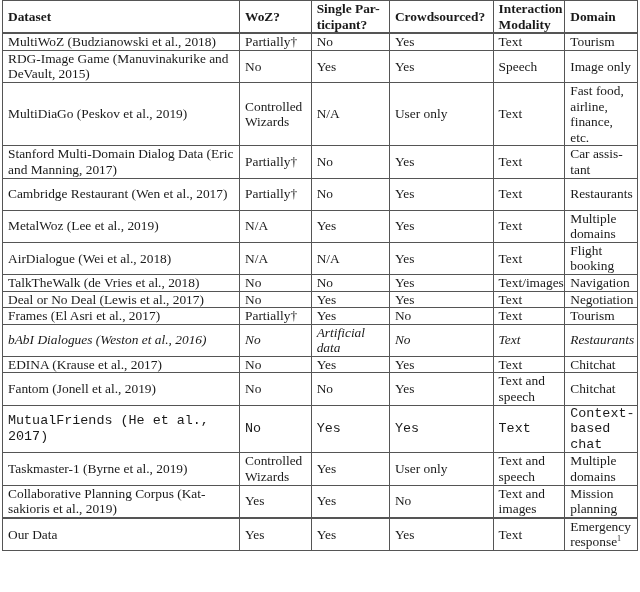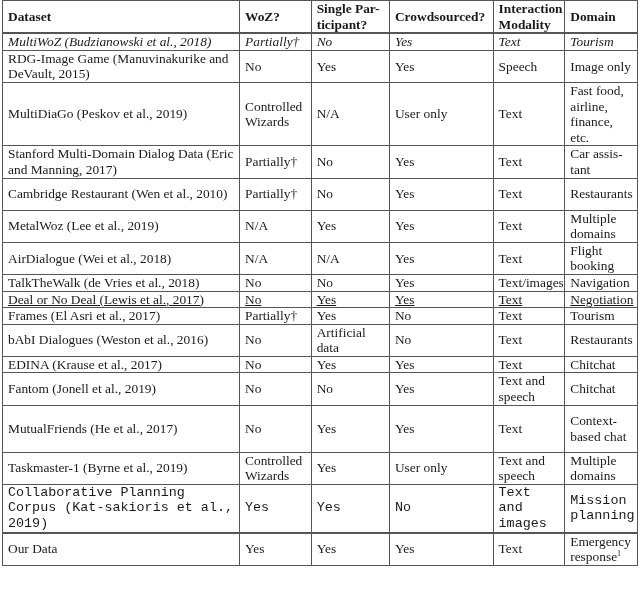--- a/index.html
+++ b/index.html
@@ -50,21 +50,21 @@
     <tr class="thick-bottom" style="height:32px">
       <th>Dataset</th>
       <th>WoZ?</th>
       <th><span>Single Par-</span><br><span>ticipant?</span></th>
       <th>Crowdsourced?</th>
       <th><span>Interaction</span><br><span>Modality</span></th>
       <th>Domain</th>
     </tr>
   </thead>
   <tbody id="tbody">
-      <tr style="height: 16px; font-style: italic;">
+      <tr style="height: 16px;">
         <td class="just"><span>MultiWoZ (Budzianowski et al., 2018)</span></td>
         <td><span>Partially†</span></td>
         <td><span>No</span></td>
         <td><span>Yes</span></td>
         <td class="just"><span>Text</span></td>
         <td class="just"><span>Tourism</span></td>
       </tr>
       <tr style="height: 32px;">
         <td class="just"><span>RDG-Image Game (Manuvinakurike and DeVault, 2015)</span></td>
         <td><span>No</span></td>
@@ -83,21 +83,21 @@
       </tr>
       <tr style="height: 32px;">
         <td class="just"><span>Stanford Multi-Domain Dialog Data (Eric and Manning, 2017)</span></td>
         <td><span>Partially†</span></td>
         <td><span>No</span></td>
         <td><span>Yes</span></td>
         <td class="just"><span>Text</span></td>
         <td class="just"><span>Car assis-tant</span></td>
       </tr>
       <tr style="height: 32px;">
-        <td class="just"><span>Cambridge Restaurant (Wen et al., 2010)</span></td>
+        <td class="just"><span>Cambridge Restaurant (Wen et al., 2017)</span></td>
         <td><span>Partially†</span></td>
         <td><span>No</span></td>
         <td><span>Yes</span></td>
         <td class="just"><span>Text</span></td>
         <td class="just"><span>Restaurants</span></td>
       </tr>
       <tr style="height: 32px;">
         <td class="just"><span>MetalWoz (Lee et al., 2019)</span></td>
         <td><span>N/A</span></td>
         <td><span>Yes</span></td>
@@ -114,37 +114,37 @@
         <td class="just"><span>Flight booking</span></td>
       </tr>
       <tr style="height: 16px;">
         <td class="just"><span>TalkTheWalk (de Vries et al., 2018)</span></td>
         <td><span>No</span></td>
         <td><span>No</span></td>
         <td><span>Yes</span></td>
         <td class="just"><span>Text/images</span></td>
         <td class="just"><span>Navigation</span></td>
       </tr>
-      <tr style="height: 16px; text-decoration: underline;">
+      <tr style="height: 16px;">
         <td class="just"><span>Deal or No Deal (Lewis et al., 2017)</span></td>
         <td><span>No</span></td>
         <td><span>Yes</span></td>
         <td><span>Yes</span></td>
         <td class="just"><span>Text</span></td>
         <td class="just"><span>Negotiation</span></td>
       </tr>
       <tr style="height: 16px; margin-top: 22px;">
         <td class="just"><span>Frames (El Asri et al., 2017)</span></td>
         <td><span>Partially†</span></td>
         <td><span>Yes</span></td>
         <td><span>No</span></td>
         <td class="just"><span>Text</span></td>
         <td class="just"><span>Tourism</span></td>
       </tr>
-      <tr style="height: 32px;">
+      <tr style="height: 32px; font-style: italic;">
         <td class="just"><span>bAbI Dialogues (Weston et al., 2016)</span></td>
         <td><span>No</span></td>
         <td><span>Artificial data</span></td>
         <td><span>No</span></td>
         <td class="just"><span>Text</span></td>
         <td class="just"><span>Restaurants</span></td>
       </tr>
       <tr style="height: 16px;">
         <td class="just"><span>EDINA (Krause et al., 2017)</span></td>
         <td><span>No</span></td>
@@ -154,37 +154,37 @@
         <td class="just"><span>Chitchat</span></td>
       </tr>
       <tr style="height: 32px;">
         <td class="just"><span>Fantom (Jonell et al., 2019)</span></td>
         <td><span>No</span></td>
         <td><span>No</span></td>
         <td><span>Yes</span></td>
         <td class="just"><span>Text and speech</span></td>
         <td class="just"><span>Chitchat</span></td>
       </tr>
-      <tr style="height: 47px;">
+      <tr style="height: 47px; font-family: Liberation Mono, monospace;">
         <td class="just"><span>MutualFriends (He et al., 2017)</span></td>
         <td><span>No</span></td>
         <td><span>Yes</span></td>
         <td><span>Yes</span></td>
         <td class="just"><span>Text</span></td>
         <td class="just"><span>Context-based chat</span></td>
       </tr>
       <tr style="height: 32px;">
         <td class="just"><span>Taskmaster-1 (Byrne et al., 2019)</span></td>
         <td><span>Controlled Wizards</span></td>
         <td><span>Yes</span></td>
         <td><span>User only</span></td>
         <td class="just"><span>Text and speech</span></td>
         <td class="just"><span>Multiple domains</span></td>
       </tr>
-      <tr class="thick-bottom" style="height: 32px; font-family: Liberation Mono, monospace;">
+      <tr class="thick-bottom" style="height: 32px;">
         <td class="just"><span>Collaborative Planning Corpus (Kat-sakioris et al., 2019)</span></td>
         <td><span>Yes</span></td>
         <td><span>Yes</span></td>
         <td><span>No</span></td>
         <td class="just"><span>Text and images</span></td>
         <td class="just"><span>Mission planning</span></td>
       </tr>
       <tr class="bold" style="height: 32px;">
         <td class="just"><span>Our Data</span></td>
         <td><span>Yes</span></td>

